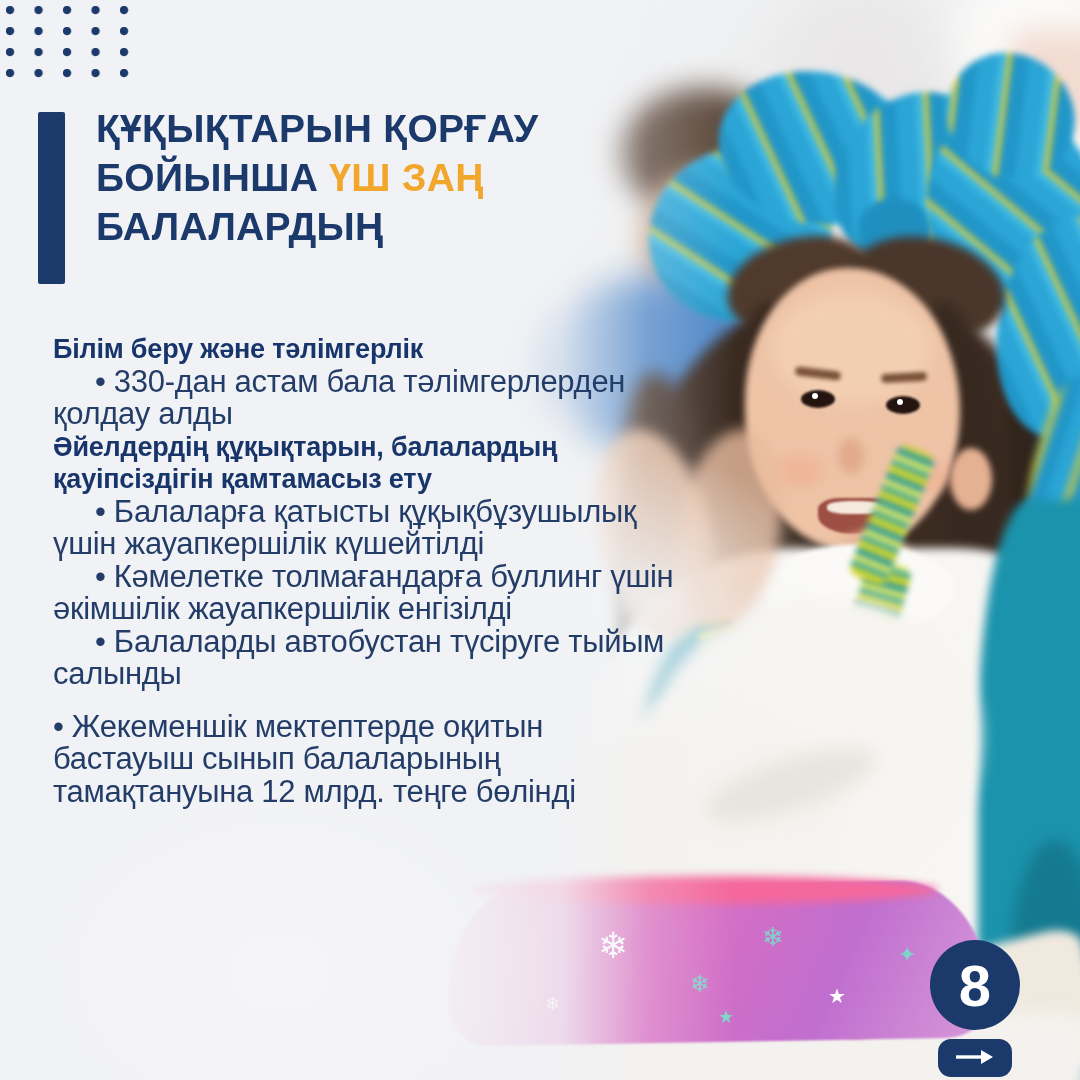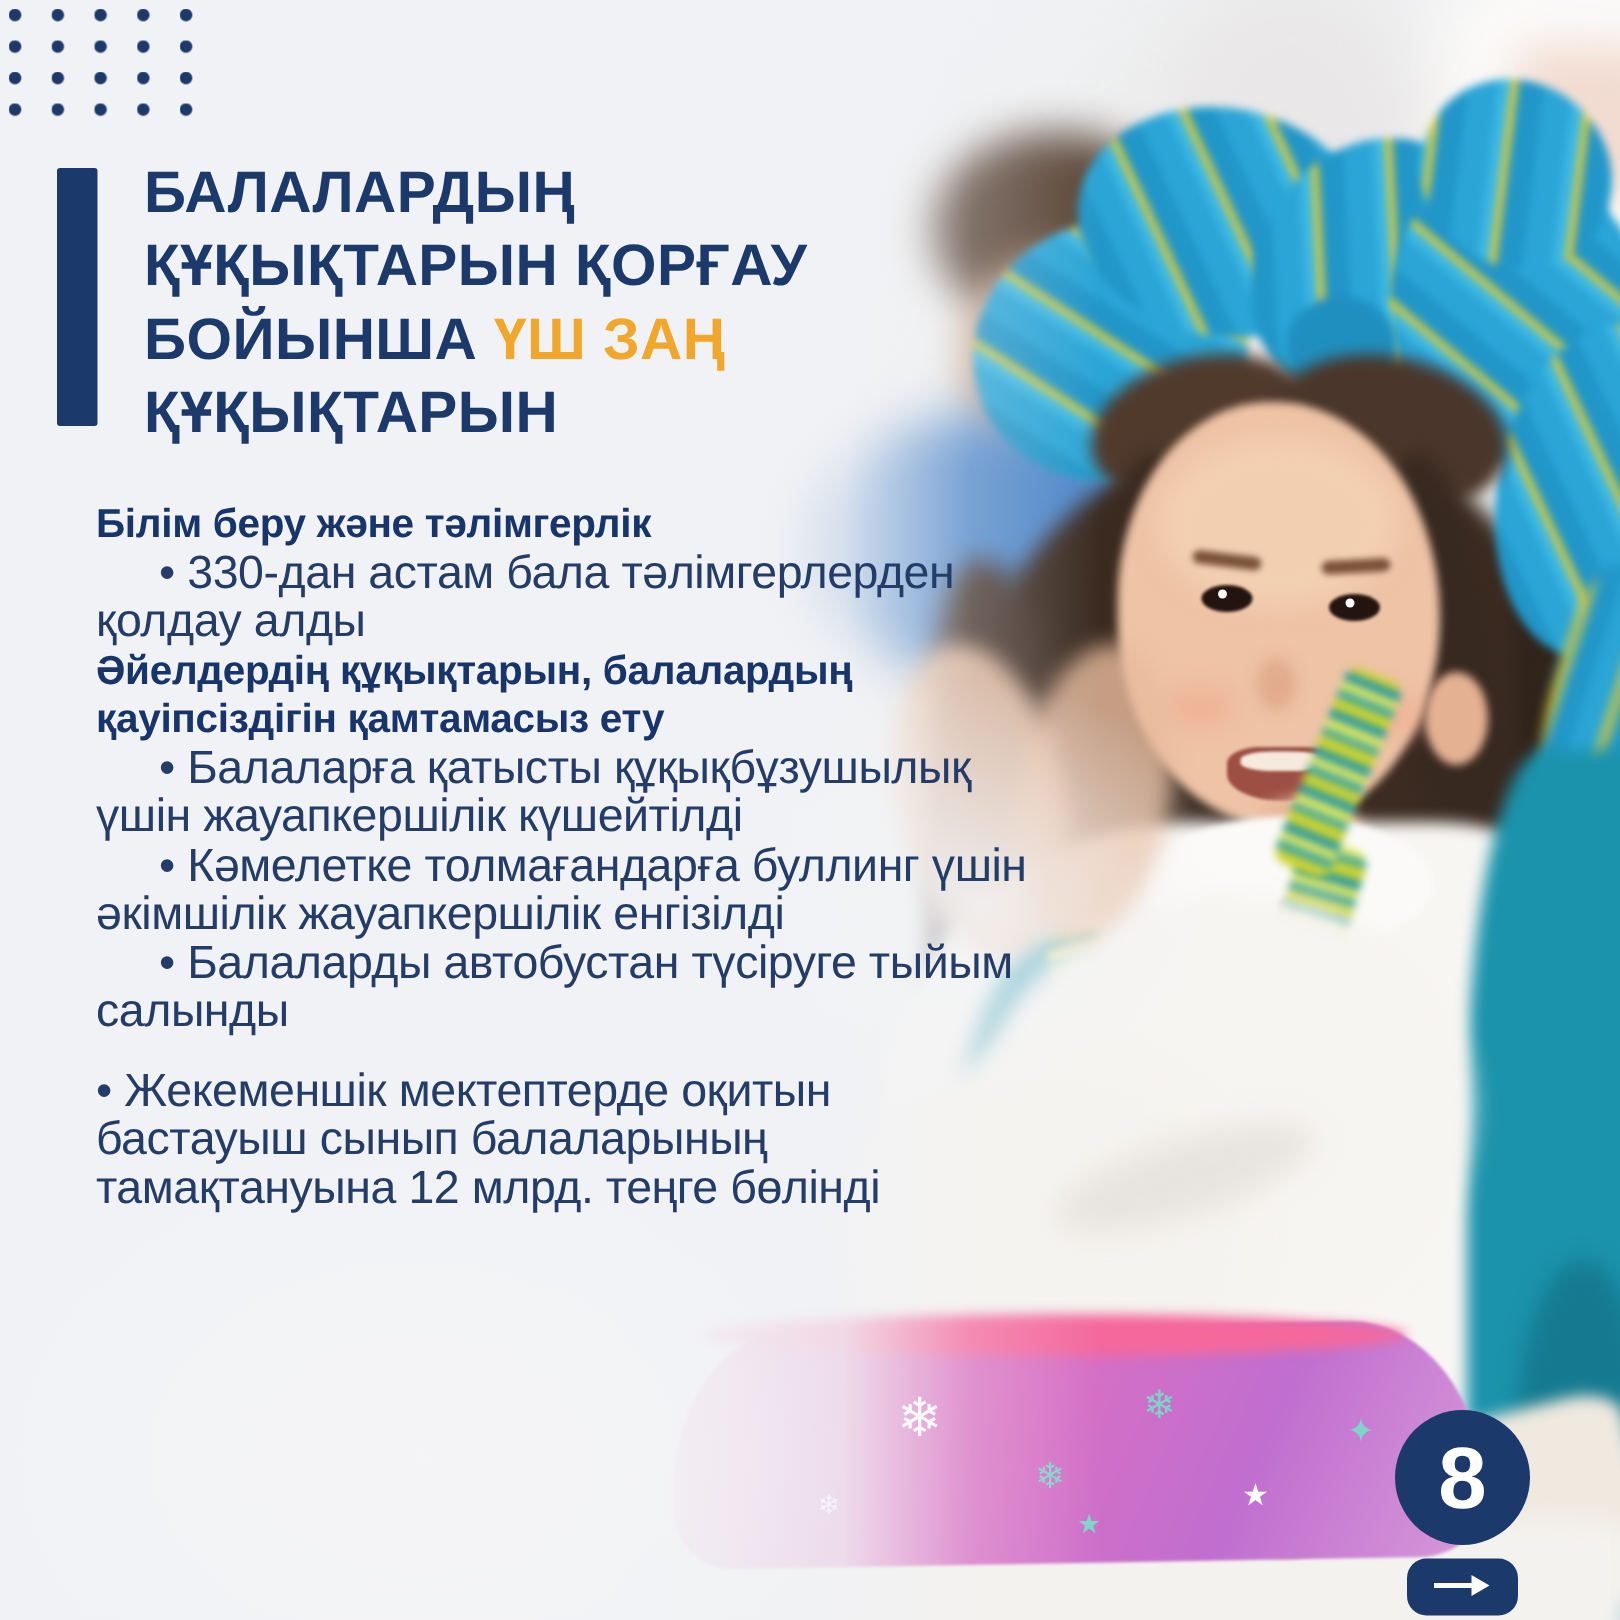--- a/index.html
+++ b/index.html
@@ -96,21 +96,21 @@
   .dot-grid { position:absolute; left:6px; top:6px; width:126px; height:76px;
     background-image:radial-gradient(circle at 4px 4px, #1b3a6b 3.6px, transparent 4.7px);
     background-size:28.5px 21px; }
   .accent-bar { position:absolute; left:38px; top:112px; width:27px; height:172px; background:#1b3a6b; border-radius:2px; }
 
   
   .title { position:absolute; left:96px; top:104px; width:600px;
     font-size:39px; line-height:49px; font-weight:800; color:#1b3a6b; letter-spacing:.3px; }
   .title .hl { color:#f1a62c; }
 
-  .content { position:absolute; left:64px; top:333px; width:625px; color:#233d68; }
+  .content { position:absolute; left:53px; top:333px; width:625px; color:#233d68; }
   .content h2 { font-size:27px; line-height:32.5px; font-weight:700; color:#17356b; letter-spacing:-.2px; }
   .content p.bullet { font-size:31px; line-height:32.5px; font-weight:400; letter-spacing:-.3px; text-indent:42px; }
   .content p.bullet.no-indent { text-indent:0;margin-top:20px; }
   .sec-gap1 { }
   .sec-gap2 { margin-top:20px; }
 
   
   .page-badge { position:absolute; left:930px; top:940px; width:90px; height:90px; border-radius:50%;
     background:#1b3a6b; color:#fff; font-size:58px; font-weight:800;
     display:flex; align-items:center; justify-content:center; }
@@ -198,24 +198,23 @@
     <span class="flake" style="left:545px;top:995px;font-size:18px;color:#ffffff;">❄</span>
     <span class="flake" style="left:718px;top:1008px;font-size:18px;color:#7fd4c8;">★</span>
 
     <div class="wash"></div>
   </div>
 
   <div class="dot-grid"></div>
   <div class="accent-bar"></div>
 
   <div class="title">
-    <div>БАЛАЛАРДЫҢ</div>
     <div>ҚҰҚЫҚТАРЫН ҚОРҒАУ</div>
     <div><span>БОЙЫНША</span> <span class="hl">ҮШ ЗАҢ</span></div>
-    <div>ҚҰҚЫҚТАРЫН</div>
+    <div>БАЛАЛАРДЫҢ</div>
   </div>
 
   <div class="content">
     <section>
       <h2>Білім беру және тәлімгерлік</h2>
       <p class="bullet">• 330-дан астам бала тәлімгерлерден қолдау алды</p>
     </section>
 
     <section class="sec-gap1">
       <h2>Әйелдердің құқықтарын, балалардың қауіпсіздігін қамтамасыз ету</h2>

